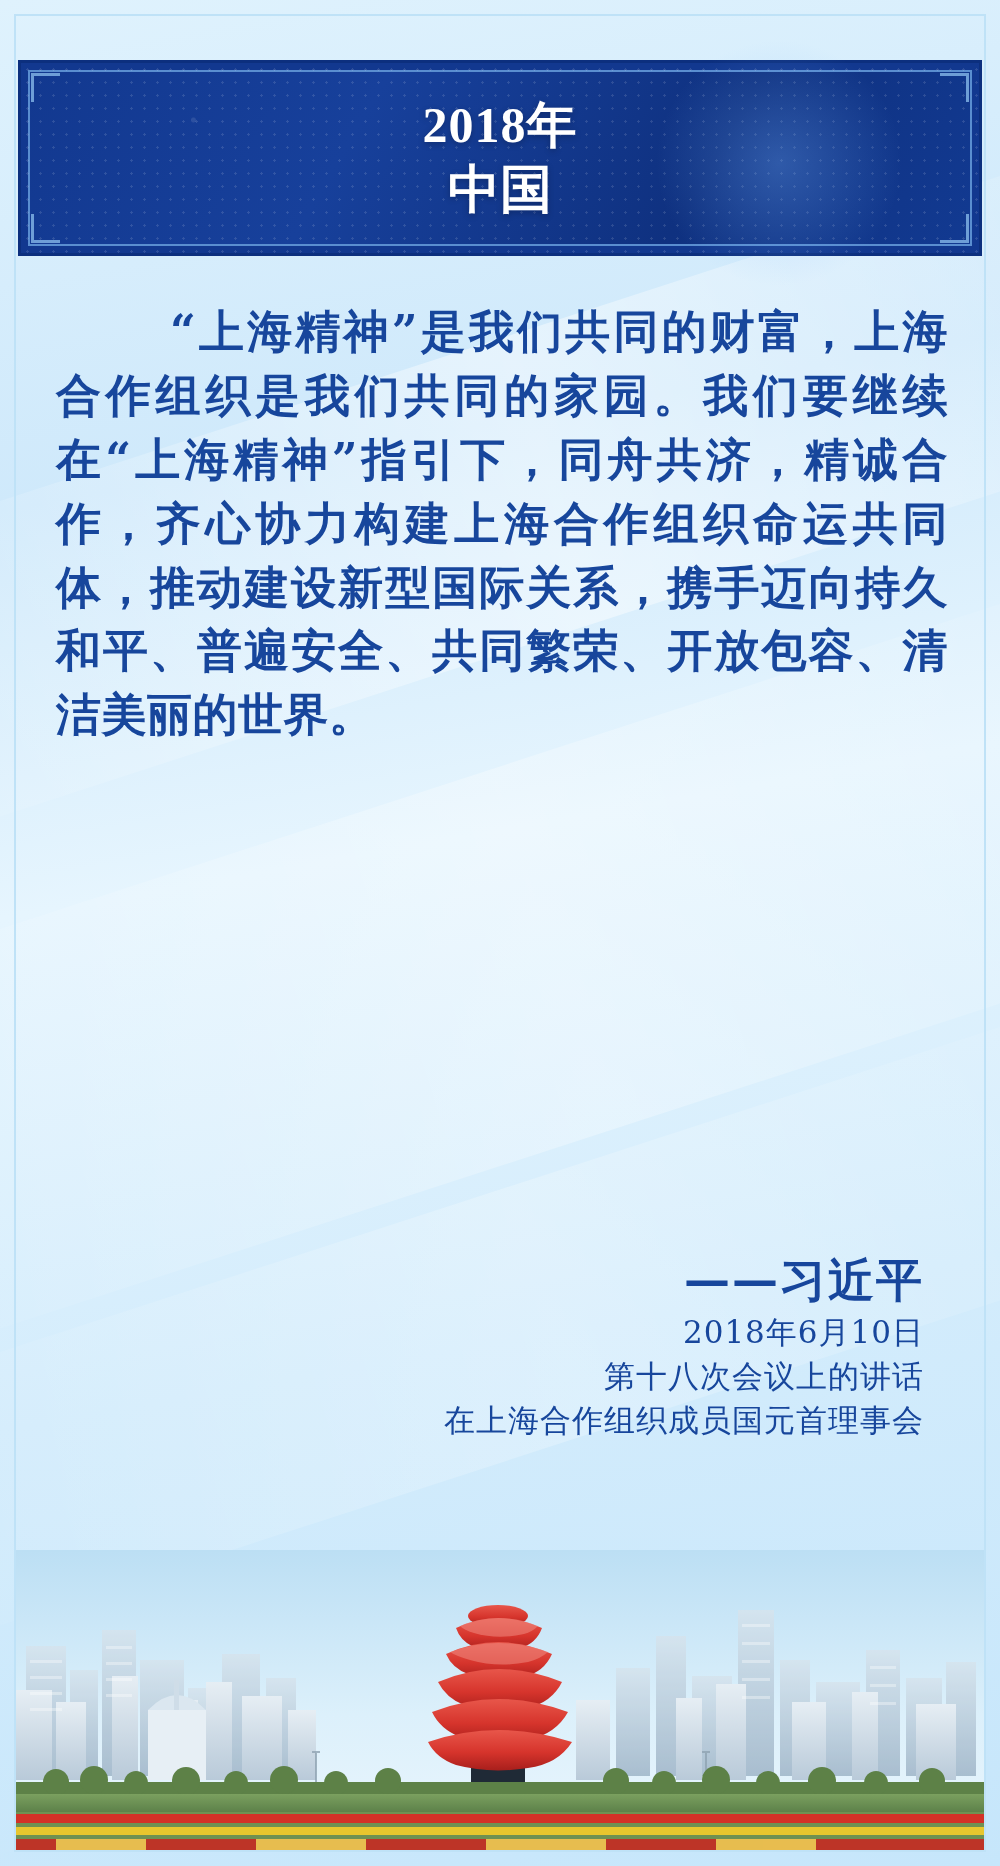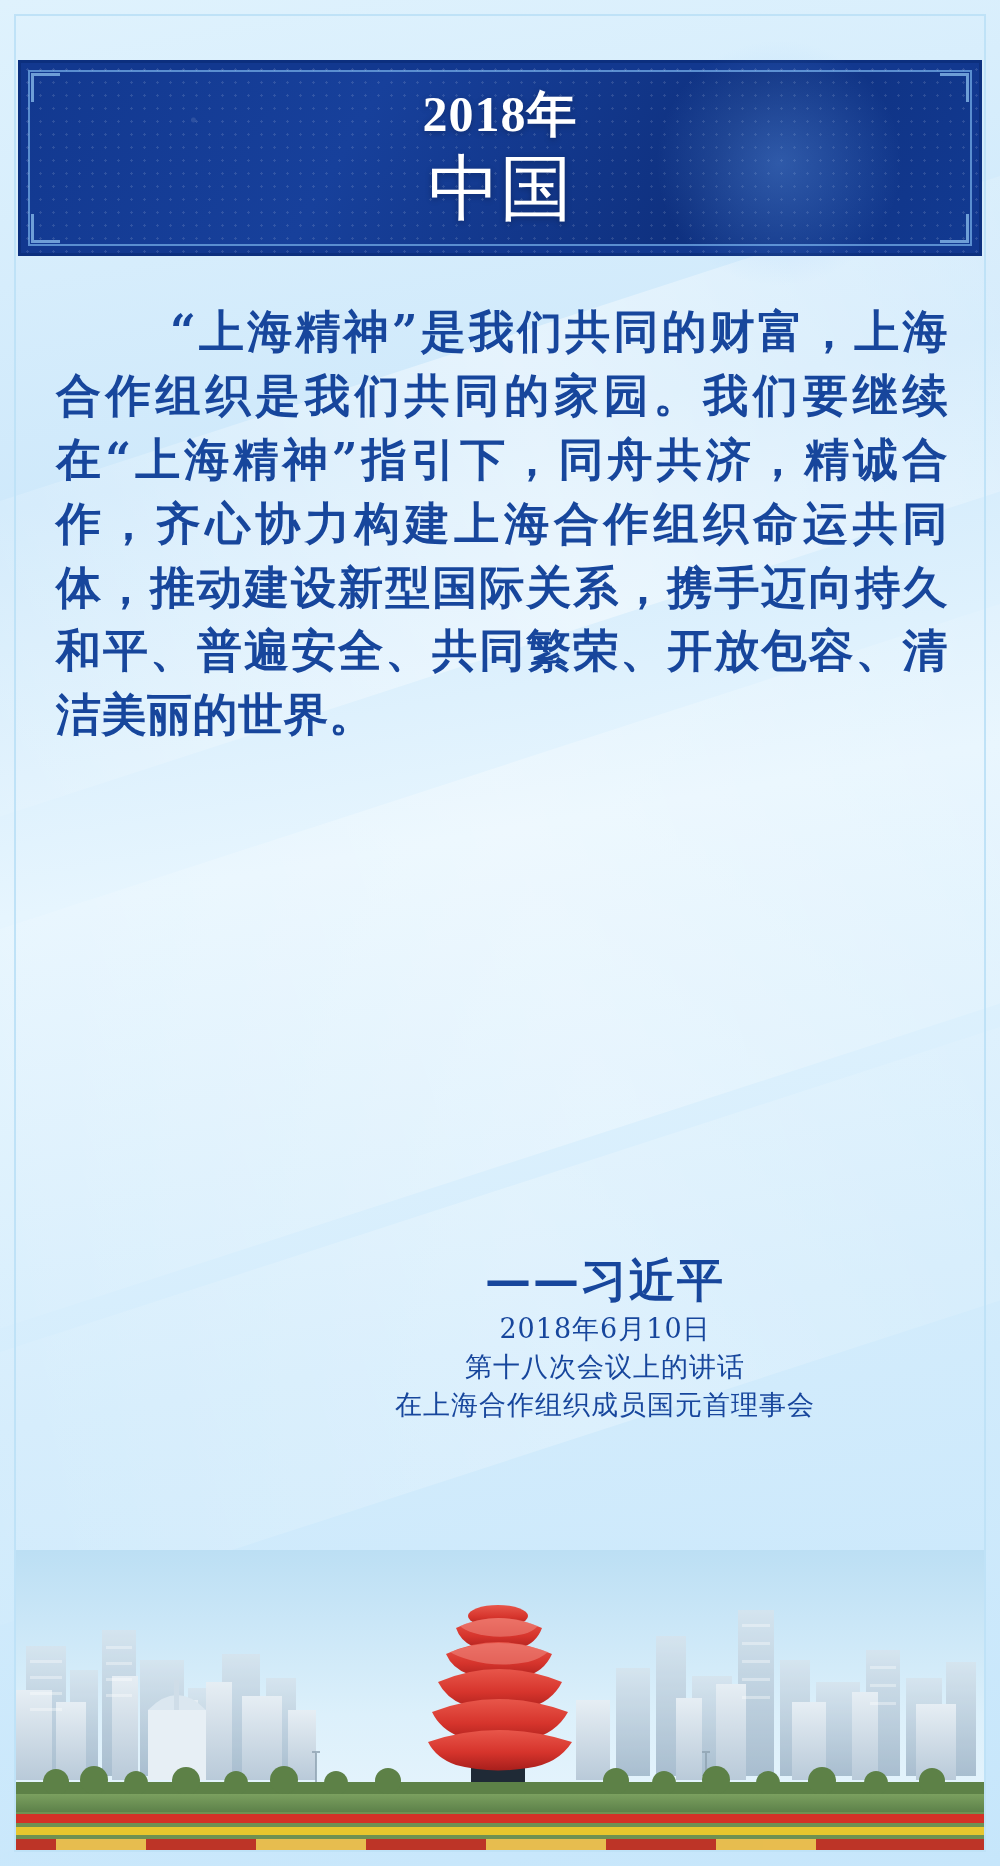--- a/index.html
+++ b/index.html
@@ -102,23 +102,23 @@
     color: #ffffff;
   }
   .banner-year {
     font-size: 50px;
     line-height: 1.12;
     letter-spacing: 1px;
     font-weight: 700;
     text-shadow: 0 2px 6px rgba(0,0,0,0.25);
   }
   .banner-country {
-    font-size: 72px;
+    font-size: 52px;
     line-height: 1.1;
-    font-weight: 400;
+    font-weight: 700;
     margin-top: 8px;
     text-shadow: 0 2px 6px rgba(0,0,0,0.25);
   }
 
   
   .quote {
     position: absolute;
     left: 56px;
     top: 300px;
     width: 892px;
@@ -129,35 +129,35 @@
     text-indent: 114px;
     font-weight: 700;
     text-align: justify;
     text-justify: inter-ideograph;
     font-family: "DejaVu Serif", "Liberation Serif", serif;
   }
 
   
   .attrib {
     position: absolute;
-    right: 45px;
+    right: 76px;
     top: 1252px;
     width: 700px;
-    text-align: center;
+    text-align: right;
     color: #17469c;
   }
   .attrib-name {
     font-size: 46px;
     font-weight: 700;
     letter-spacing: 2px;
     line-height: 1.25;
     font-family: "DejaVu Serif", "Liberation Serif", serif;
   }
   .attrib-line {
-    font-size: 27px;
+    font-size: 31px;
     line-height: 1.42;
     letter-spacing: 1px;
     font-family: "DejaVu Serif", "Liberation Serif", serif;
   }
 
   
   .photo {
     position: absolute;
     left: 16px;
     right: 16px;

